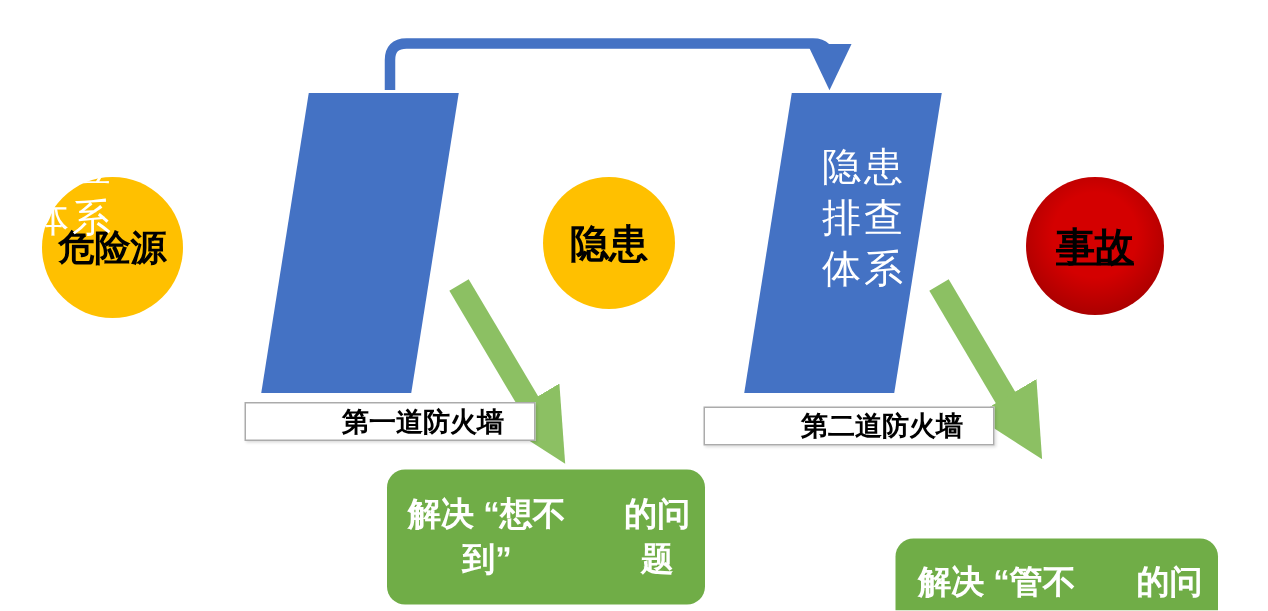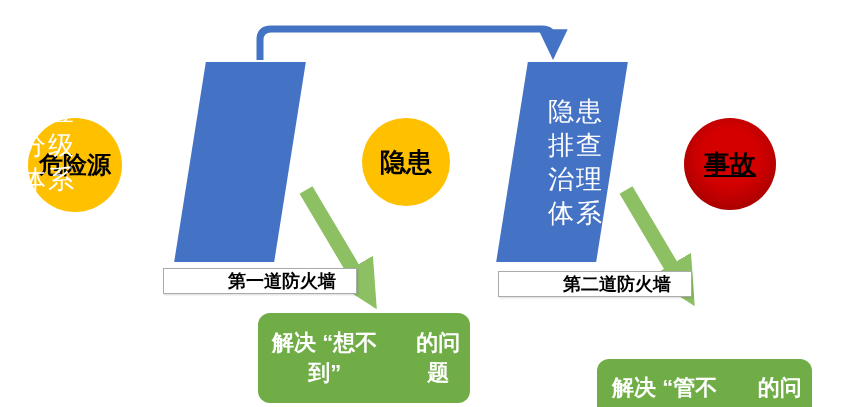--- a/index.html
+++ b/index.html
@@ -70,21 +70,21 @@
     color: #000000;
     font-weight: bold;
     font-size: 18px;
     width: 148px;
     height: 24px;
     line-height: 24px;
     text-align: center;
     padding-left: 44px;
   }
   .caption1 { left: 163px; top: 268px; }
-  .caption2 { left: 498px; top: 271px; }
+  .caption2 { left: 469px; top: 271px; }
 
   .solution-box {
     position: absolute;
     background: #70AD47;
     border-radius: 12px;
     color: #ffffff;
     font-weight: bold;
     font-size: 22px;
     line-height: 30px;
     display: flex;
@@ -118,34 +118,32 @@
     <line x1="626" y1="190" x2="681" y2="283" stroke="#8CC063" stroke-width="15" marker-end="url(#greenHead)"></line>
   </svg>
 
   <div class="node-circle circle-yellow hazard-circle" style="background: rgb(255, 192, 0);">
     <span>危险源</span>
   </div>
 
   <div class="wall-shape wall1-shape" style="background: rgb(68, 114, 196);"></div>
   <div class="wall-text">
     <div>风险</div>
-    <div>分级</div>
     <div>体系</div>
   </div>
   <div class="wall-caption caption1">第一道防火墙</div>
 
   <div class="node-circle circle-yellow danger-circle" style="background: rgb(255, 192, 0);">
     <span>隐患</span>
   </div>
 
   <div class="wall-shape wall2-shape" style="background: rgb(68, 114, 196);"></div>
   <div class="wall-text wall2-text">
     <div>隐患</div>
     <div>排查</div>
-    <div>治理</div>
     <div>体系</div>
   </div>
   <div class="wall-caption caption2">第二道防火墙</div>
 
   <div class="node-circle circle-red accident-circle">
     <span>事故</span>
   </div>
 
   <div class="solution-box solution1" style="background: rgb(112, 173, 71);">
     <div>解决 “想不到”</div>

